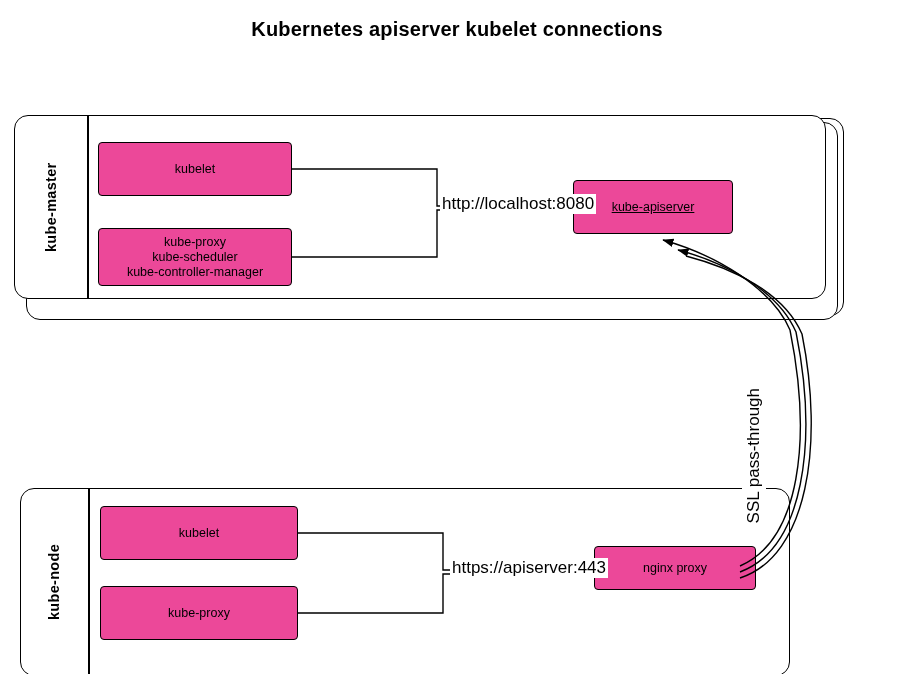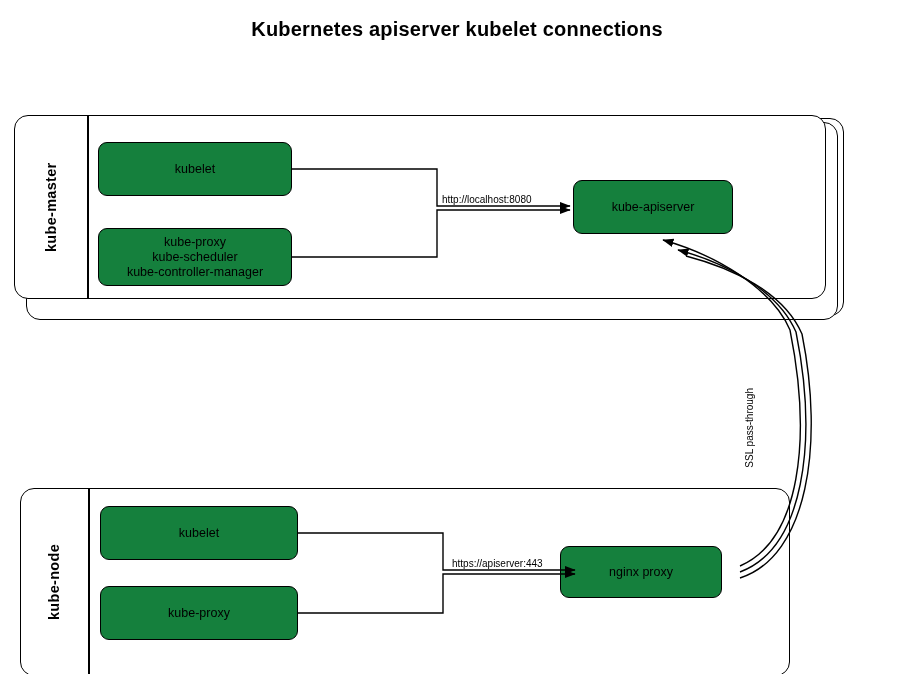--- a/index.html
+++ b/index.html
@@ -63,35 +63,35 @@
     letter-spacing: 0.3px;
   }
   .panel-divider {
     position: absolute;
     width: 1.6px;
     background: #000000;
   }
   .box {
     position: absolute;
     border: 1.6px solid #000000;
-    border-radius: 9px;
-    background: #15803d;
+    border-radius: 4px;
+    background: #ec4899;
     box-sizing: border-box;
     display: flex;
     align-items: center;
     justify-content: center;
     text-align: center;
     font-size: 12.5px;
     color: #000000;
     line-height: 15px;
     white-space: pre-line;
   }
   .edge-label {
     position: absolute;
-    font-size: 10px;
+    font-size: 17px;
     color: #000000;
     background: #ffffff;
     padding: 0 2px;
     white-space: nowrap;
   }
   .edge-label.vertical {
     writing-mode: vertical-rl;
     transform: rotate(180deg);
   }
 </style>
@@ -106,29 +106,29 @@
   <div class="panel-shadow" style="left:26px; top:122px; width:812px; height:198px;"></div>
 
   <div class="panel" style="left:14px; top:115px; width:812px; height:184px;"></div>
   <div class="panel-divider" style="left:87px; top:116px; height:182px;"></div>
   <div class="panel-label" style="left:14px; top:115px; width:73px; height:184px;">kube-master</div>
 
   <div class="box" style="left:98px; top:142px; width:194px; height:54px;">kubelet</div>
   <div class="box" style="left:98px; top:228px; width:194px; height:58px;">kube-proxy
 kube-scheduler
 kube-controller-manager</div>
-  <div class="box" style="left:573px; top:180px; width:160px; height:54px;">kube-apiserver</div>
+  <div class="box" style="left:573px; top:180px; width:160px; height:54px;text-decoration:underline;">kube-apiserver</div>
 
   <div class="panel" style="left:20px; top:488px; width:770px; height:188px;"></div>
   <div class="panel-divider" style="left:88px; top:489px; height:186px;"></div>
   <div class="panel-label" style="left:20px; top:488px; width:68px; height:188px;">kube-node</div>
 
   <div class="box" style="left:100px; top:506px; width:198px; height:54px;">kubelet</div>
   <div class="box" style="left:100px; top:586px; width:198px; height:54px;">kube-proxy</div>
-  <div class="box" style="left:560px; top:546px; width:162px; height:52px;">nginx proxy</div>
+  <div class="box" style="left:594px; top:546px; width:162px; height:44px;">nginx proxy</div>
 
   <svg id="wires" viewBox="0 0 914 674">
     <defs>
       <marker id="arrow" markerWidth="9" markerHeight="9" refX="7.5" refY="3" orient="auto" markerUnits="strokeWidth">
         <path d="M0,0 L8,3 L0,6 z" fill="#000000"></path>
       </marker>
     </defs>
     <g fill="none" stroke="#000000" stroke-width="1.4">
 
       <path d="M292,169 L437,169 L437,206 L570,206" marker-end="url(#arrow)"></path>

